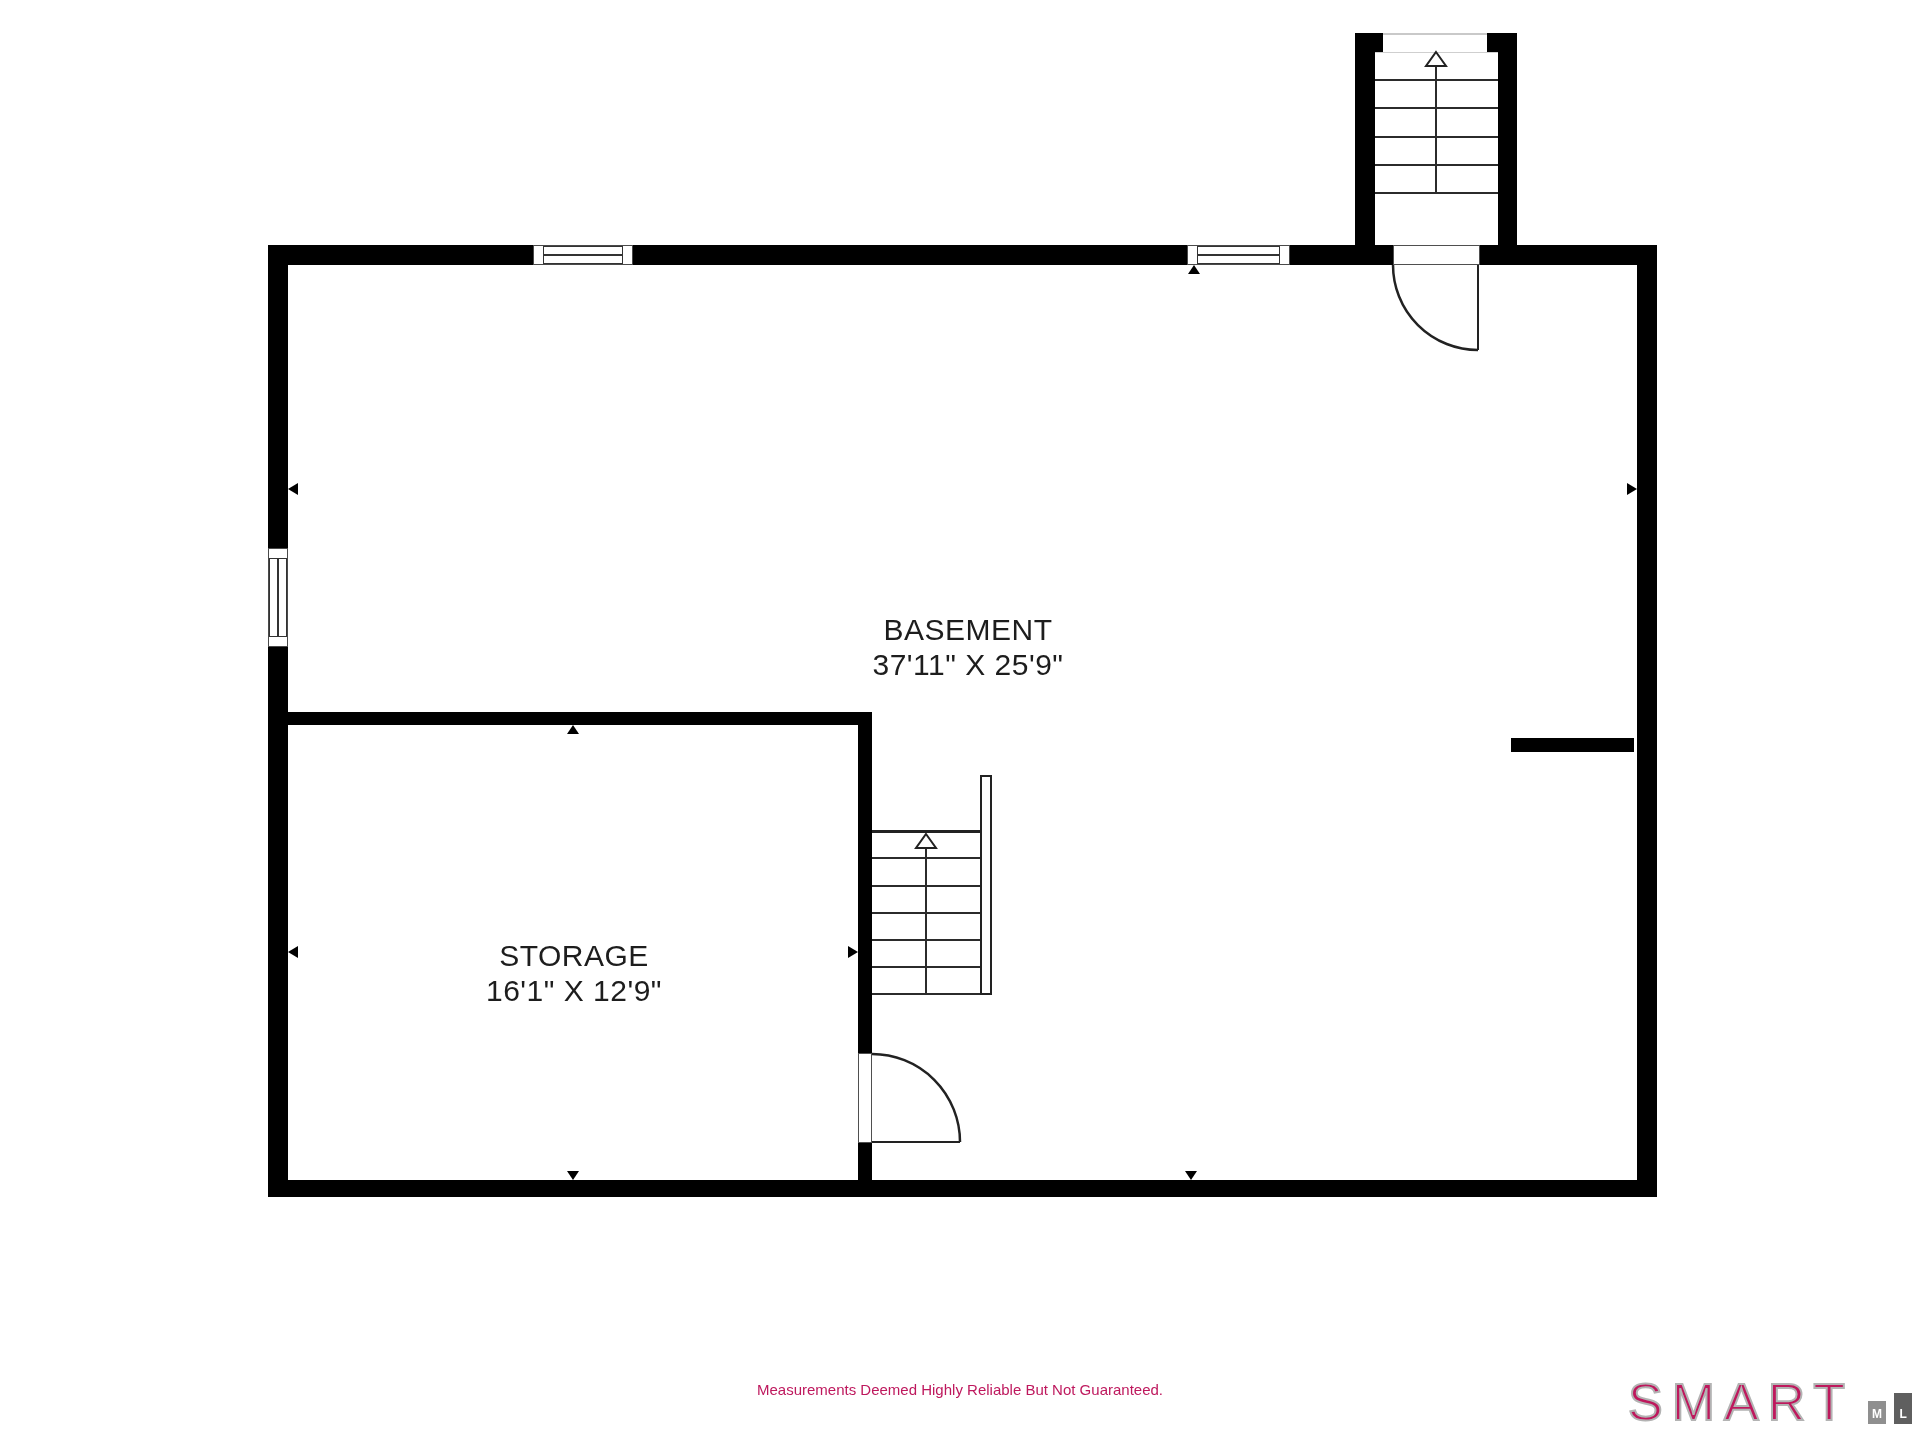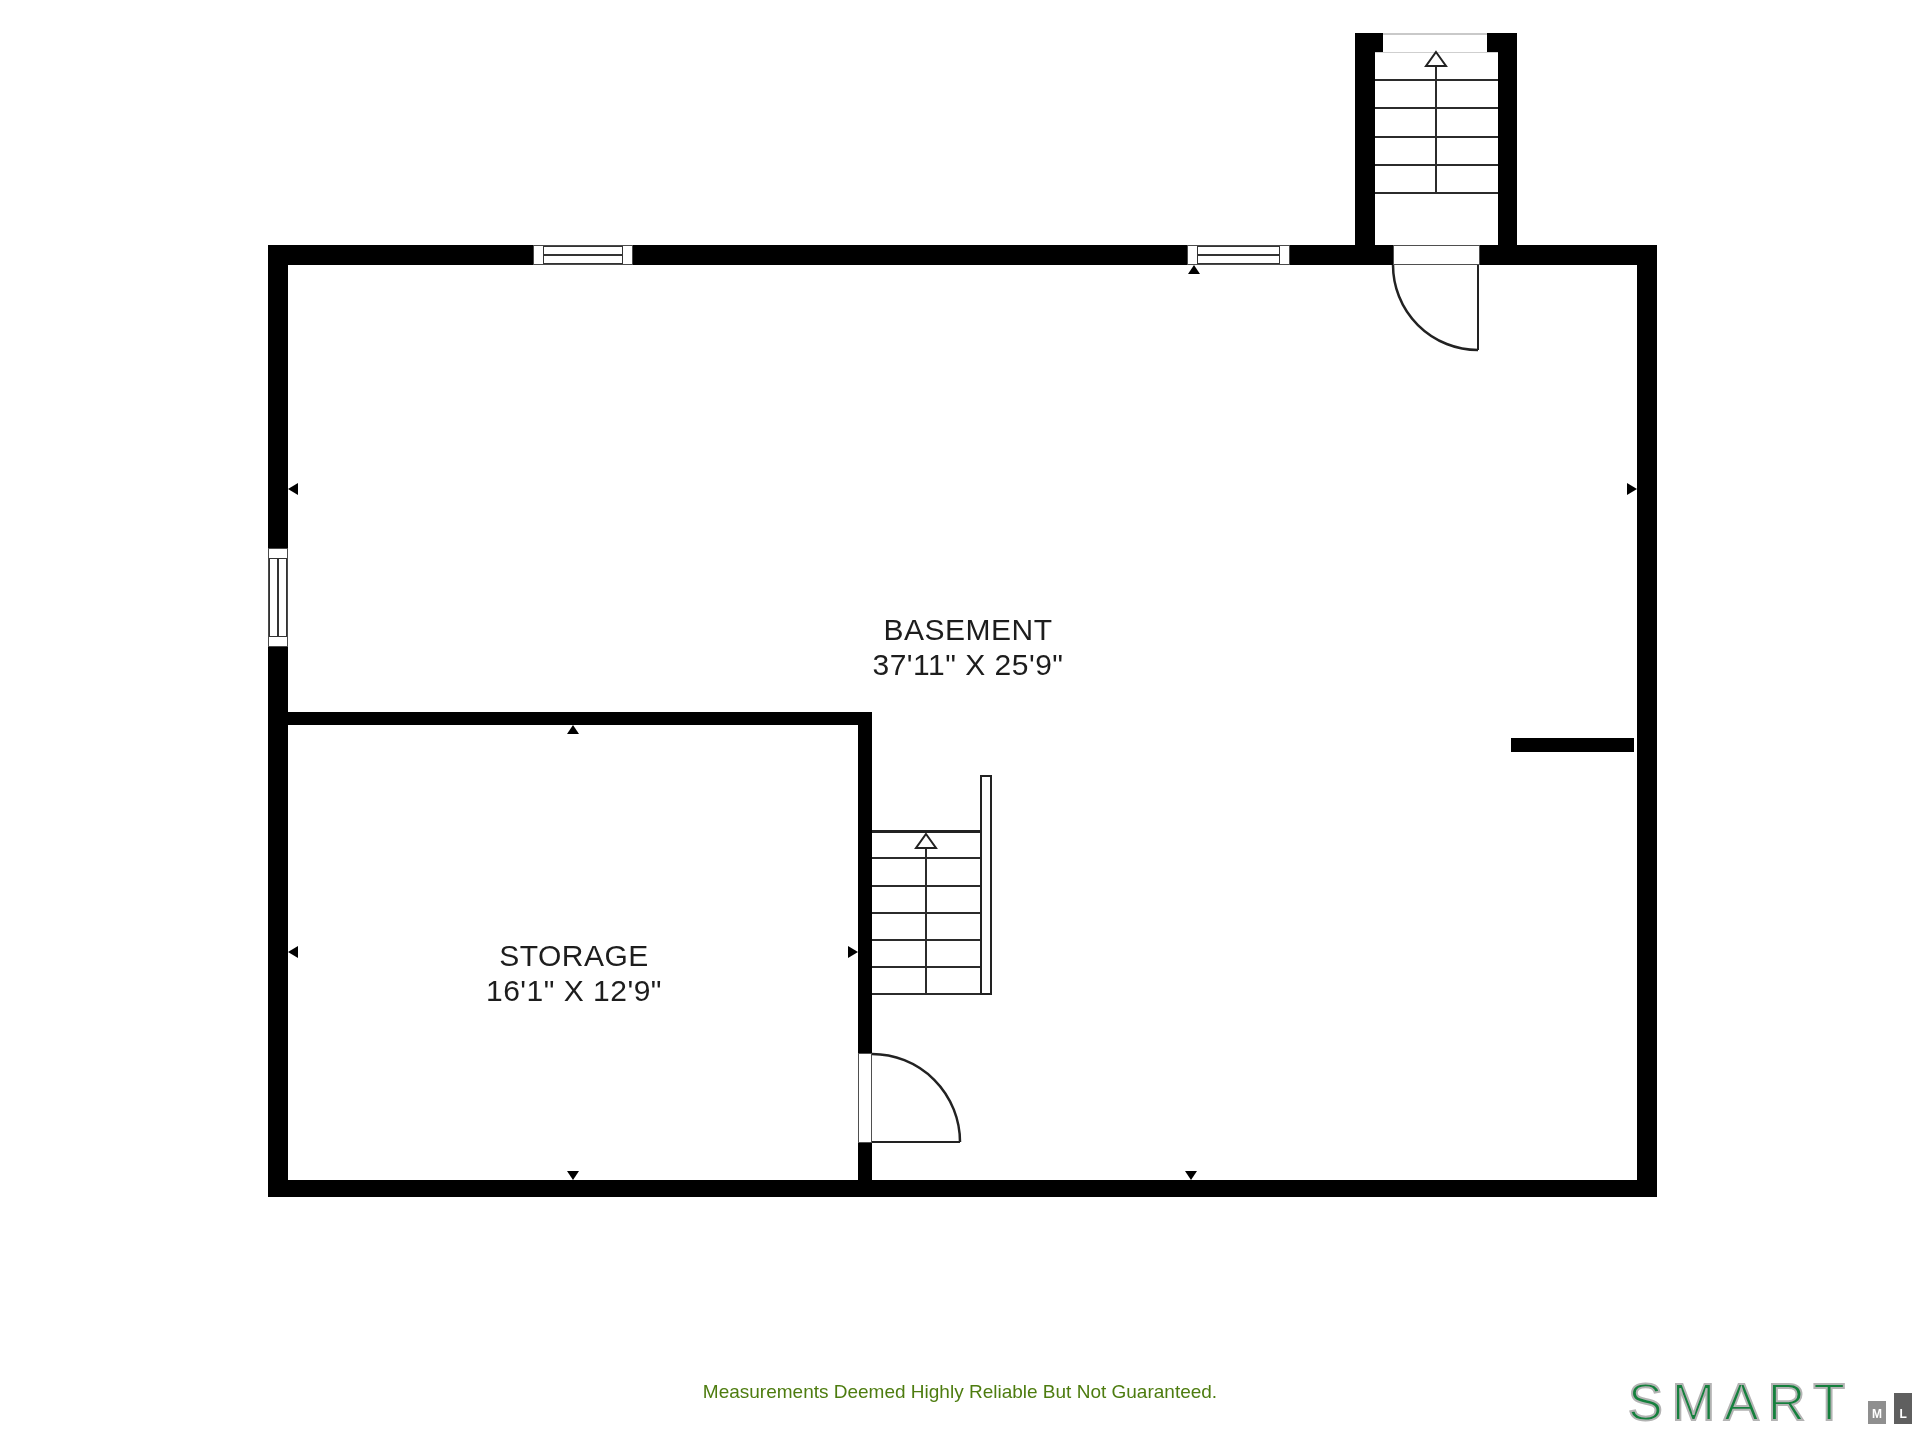--- a/index.html
+++ b/index.html
@@ -25,25 +25,25 @@
   .mark.left {border-top:6px solid transparent;border-bottom:6px solid transparent;border-right:10px solid #000;}
   .mark.right{border-top:6px solid transparent;border-bottom:6px solid transparent;border-left:10px solid #000;}
   .mark.up   {border-left:6px solid transparent;border-right:6px solid transparent;border-bottom:9px solid #000;}
   .mark.down {border-left:6px solid transparent;border-right:6px solid transparent;border-top:9px solid #000;}
   
   .room-label{position:absolute;width:500px;text-align:center;color:#1d1d1d;
               font-size:30px;line-height:35px;letter-spacing:0.5px;}
   .room-label .rname{white-space:nowrap;margin-top:8px;}
   .room-label .rdims{white-space:nowrap;}
   .disclaimer{position:absolute;left:660px;top:1381px;width:600px;text-align:center;
-              color:#4d7c0f;font-size:19px;}
+              color:#be185d;font-size:15px;}
   
   .logo{position:absolute;left:1628px;top:1378px;display:flex;align-items:flex-end;}
   .logo .brand{font-size:52px;line-height:48px;font-weight:400;letter-spacing:9px;
-               color:#15803d;-webkit-text-stroke:2px #b3b3b3;}
+               color:#be185d;-webkit-text-stroke:2px #b3b3b3;}
   .logo .bars{display:flex;align-items:flex-end;margin-left:6px;margin-bottom:2px;}
   .logo .bar{width:18px;display:flex;align-items:flex-end;justify-content:center;
              color:#fff;font-size:12px;font-weight:bold;line-height:20px;margin-left:8px;}
   .logo .bar.m{height:23px;background:#8f8f8f;}
   .logo .bar.l{height:31px;background:#5f5f5f;}
   svg{position:absolute;overflow:visible;}
 </style>
 </head>
 <body>
 

